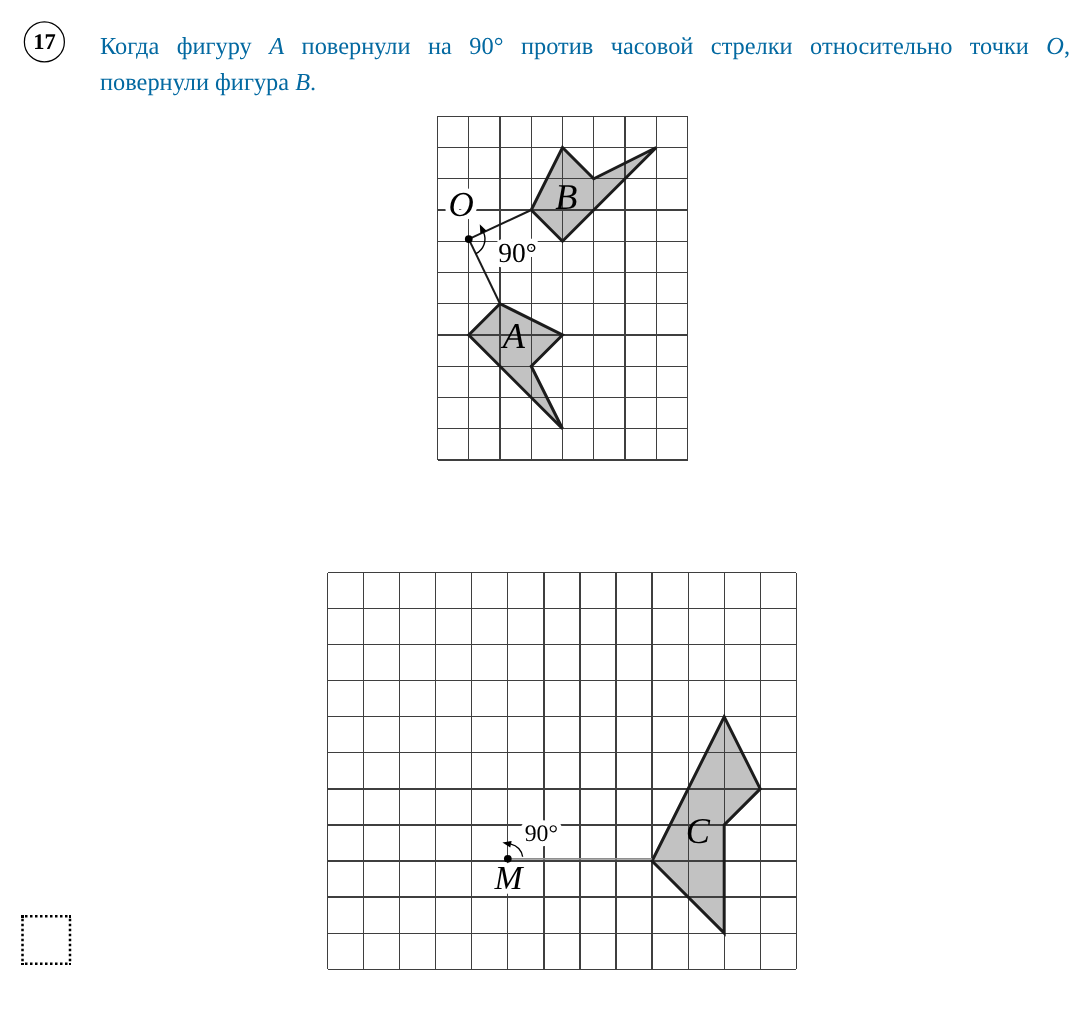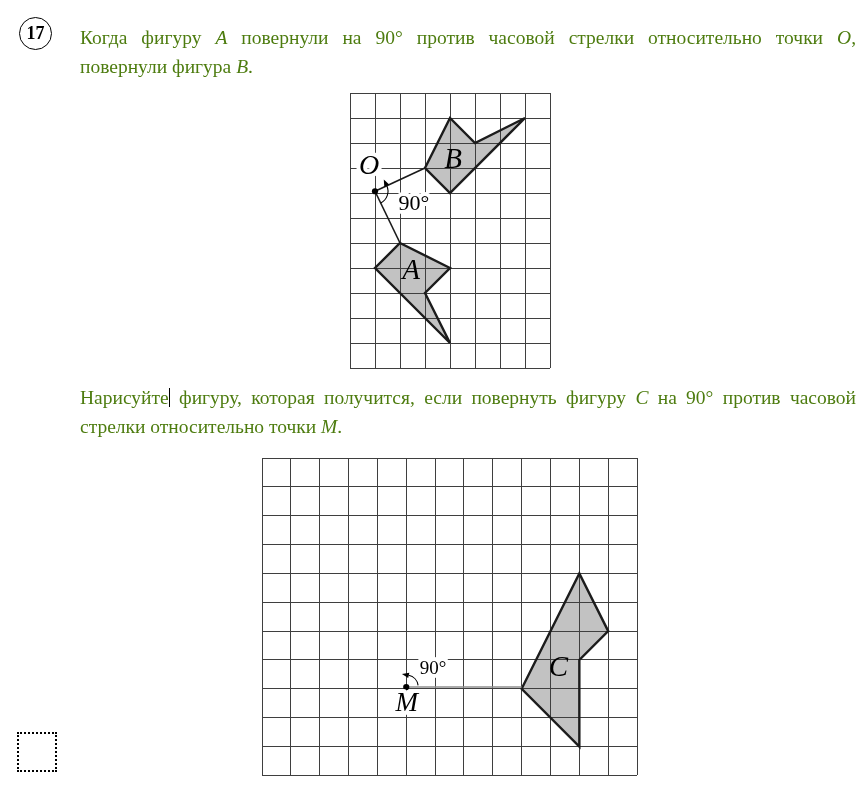--- a/index.html
+++ b/index.html
@@ -1,44 +1,40 @@
 <!DOCTYPE html>
 <html><head>
 <meta charset="utf-8">
 <style>
   html,body{margin:0;padding:0;background:#fff}
   .page{position:relative;width:867px;height:811px;background:#fff;overflow:hidden;
         font-family:"Liberation Serif",serif;color:#000}
   .badge{position:absolute;left:19px;top:17px;width:31px;height:31px;border:1.5px solid #000;
          border-radius:50%;display:flex;align-items:center;justify-content:center;
          font-weight:bold;font-size:18px}
-  .para{position:absolute;left:80px;width:776px;font-size:19.5px;line-height:29px;color:#4d7c0f}
+  .para{position:absolute;left:80px;width:776px;font-size:19.5px;line-height:29px;color:#0369a1}
   .jline{text-align:justify;text-align-last:justify}
   .lline{text-align:left}
   .var{font-style:italic}
   .caret{display:inline-block;width:0;height:19px;border-left:1.5px solid #000;vertical-align:-3px}
   .answer-box{position:absolute;left:17px;top:732px;width:36px;height:36px;border:2px dotted #000;background:#fff}
   svg text{user-select:none}
 </style>
 </head>
 <body>
 
 <div class="page">
 
   <div class="badge">17</div>
 
   <div class="para" id="p1" style="top:23px">
     <div class="jline"><span>Когда фигуру </span><span class="var">A</span><span> повернули на 90° против часовой стрелки относительно точки </span><span class="var">O</span><span>,</span></div>
     <div class="lline"><span>повернули фигура </span><span class="var">B</span><span>.</span></div>
   </div>
 
-  <div class="para" id="p2" style="top:383px">
-    <div class="jline"><span>Нарисуйте</span><span class="caret"></span><span> фигуру, которая получится, если повернуть фигуру </span><span class="var">C</span><span> на 90° против часовой</span></div>
-    <div class="lline"><span>стрелки относительно точки </span><span class="var">M</span><span>.</span></div>
-  </div>
 
   <div id="diagrams">
       <svg width="202" height="277" viewBox="-1 -1 202 277" style="position: absolute; left: 349px; top: 92px; overflow: visible;">
         <polygon points="75,75 100,25 125,50 175,25 100,100" fill="#c2c2c2"></polygon>
         <polygon points="50,150 100,175 75,200 100,250 25,175" fill="#c2c2c2"></polygon>
         <g stroke="#3f3f3f" stroke-width="1" shape-rendering="crispEdges">
           <line x1="0" y1="0" x2="0" y2="275"></line>
           <line x1="25" y1="0" x2="25" y2="275"></line>
           <line x1="50" y1="0" x2="50" y2="275"></line>
           <line x1="75" y1="0" x2="75" y2="275"></line>

